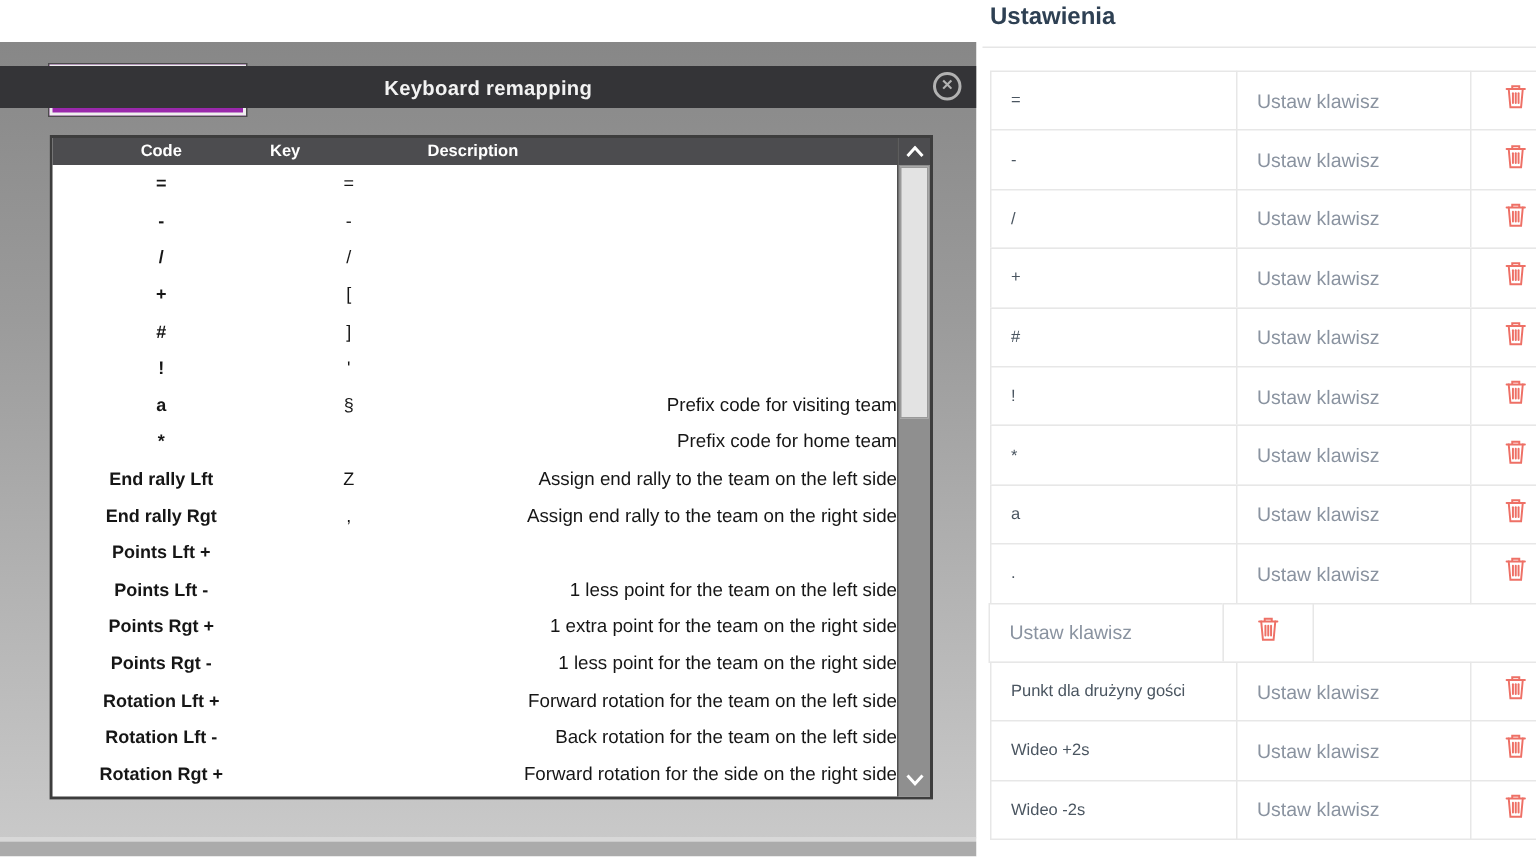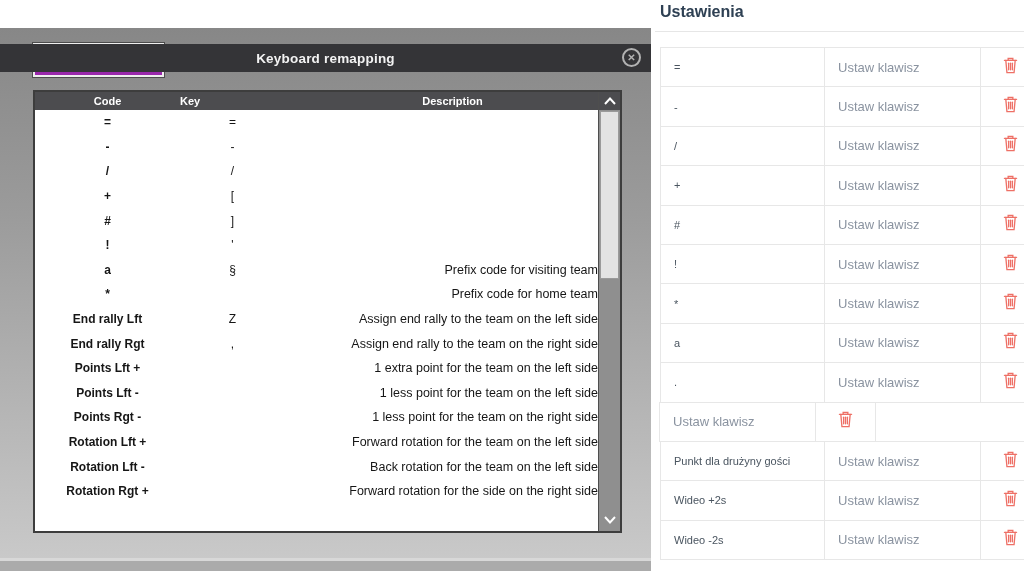--- a/index.html
+++ b/index.html
@@ -39,21 +39,21 @@
     position:absolute; left:33px; top:62px; width:589px; height:443px;
     background:#fff; border:2px solid #3d3d3d;
   }
   .remap-header {
     position:absolute; left:0; top:0; right:0; height:18px;
     background:#4c4c4f; display:flex; align-items:center;
     color:#fff; font-size:11px; font-weight:bold;
   }
   .h-code { width:145px; text-align:center; }
   .h-key  { width:105px; text-align:left; }
-  .h-desc { flex:1; text-align:center; }
+  .h-desc { flex:1; text-align:left; }
   .remap-body { position:absolute; left:0; top:18px; right:22px; bottom:0; overflow:hidden; }
   .krow { display:flex; align-items:center; height:24.6px; font-size:12px; color:#161616; }
   .c-code { width:145px; text-align:center; font-weight:bold; }
   .c-key  { width:105px; text-align:center; }
   .c-desc { flex:1; text-align:right; font-size:12.5px; }
 
   
   .vscroll {
     position:absolute; right:0; top:0; bottom:0; width:22px;
     background:#8f8f8f; border-left:1px solid #4e4e4e;
@@ -139,26 +139,30 @@
               <span class="c-desc">Assign end rally to the team on the left side</span>
             </div>
             <div class="krow">
               <span class="c-code">End rally Rgt</span>
               <span class="c-key">,</span>
               <span class="c-desc">Assign end rally to the team on the right side</span>
             </div>
             <div class="krow">
               <span class="c-code">Points Lft +</span>
               <span class="c-key"></span>
-              <span class="c-desc">1 extra point for the team on the left side</span>
             </div>
             <div class="krow">
               <span class="c-code">Points Lft -</span>
               <span class="c-key"></span>
               <span class="c-desc">1 less point for the team on the left side</span>
+            </div>
+            <div class="krow">
+              <span class="c-code">Points Rgt +</span>
+              <span class="c-key"></span>
+              <span class="c-desc">1 extra point for the team on the right side</span>
             </div>
             <div class="krow">
               <span class="c-code">Points Rgt -</span>
               <span class="c-key"></span>
               <span class="c-desc">1 less point for the team on the right side</span>
             </div>
             <div class="krow">
               <span class="c-code">Rotation Lft +</span>
               <span class="c-key"></span>
               <span class="c-desc">Forward rotation for the team on the left side</span>

